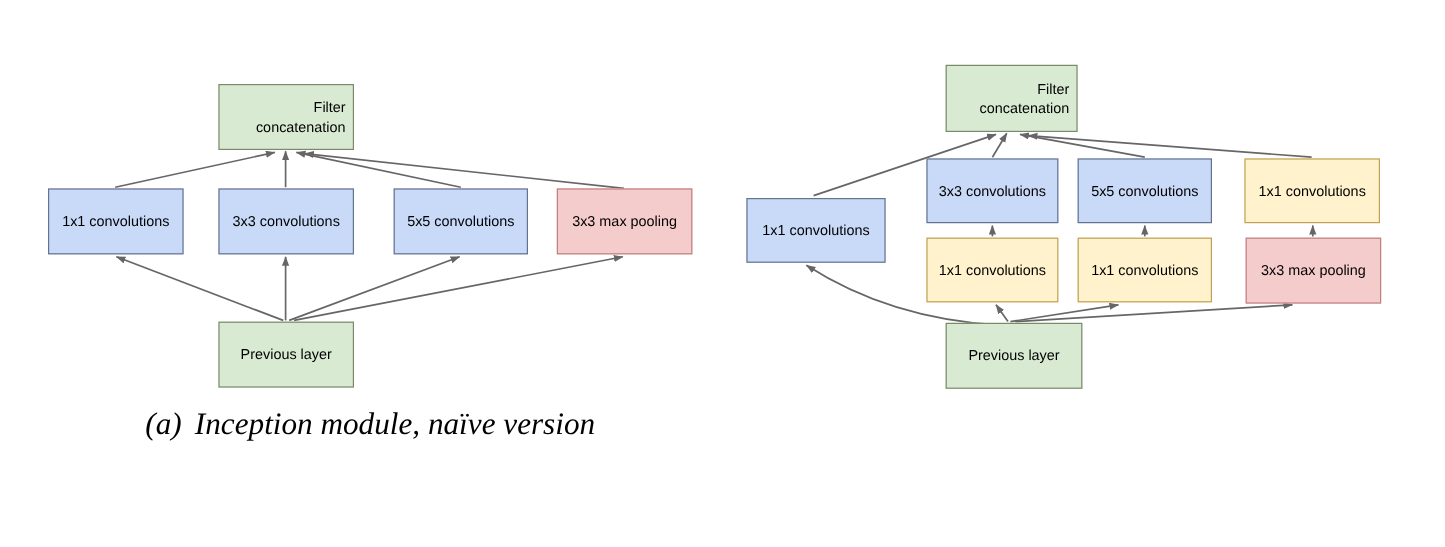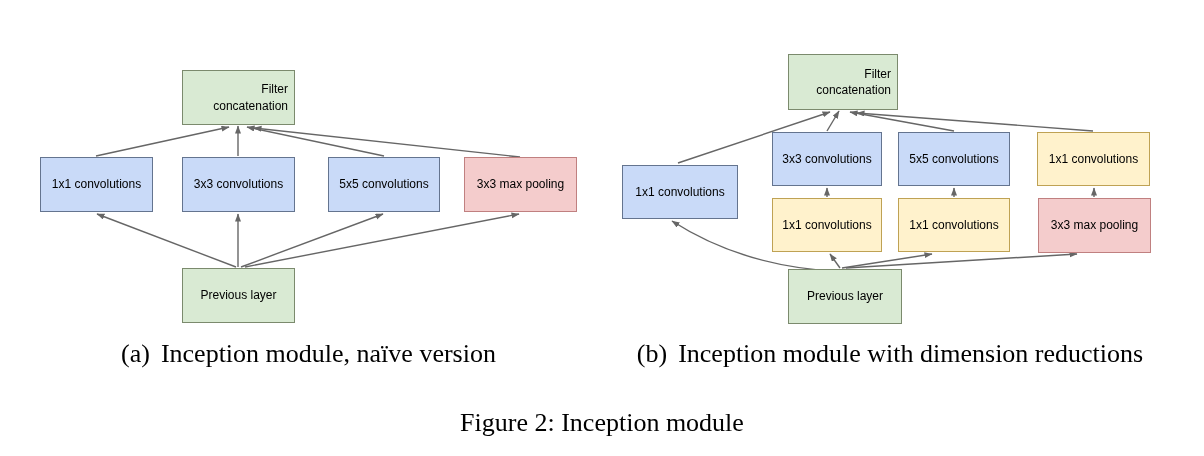--- a/index.html
+++ b/index.html
@@ -12,21 +12,21 @@
     text-align:right;
     font-size:12px;line-height:1.35;color:#000;
     border:1.5px solid #777;
     box-sizing:border-box;
     padding:2px 6px;
   }
   .subcaption{
     position:absolute;
     font-family:"Liberation Serif",serif;
     font-size:26px;color:#000;
-    text-align:center;white-space:nowrap;
+    text-align:center;white-space:nowrap;font-style:italic;
   }
   .cap-num{margin-right:11px;}
   .figcaption{
     position:absolute;left:0;width:1204px;top:408px;
     font-family:"Liberation Serif",serif;
     font-size:26px;color:#000;
     text-align:center;white-space:nowrap;
   }
   #cap-a{left:40px;width:537px;top:339px;}
   #cap-b{left:622px;width:536px;top:339px;}
@@ -114,19 +114,15 @@
       </div>
       <div class="node" style="left: 788px; top: 269px; width: 114px; height: 55px; background: rgb(217, 234, 211); border-color: rgb(123, 138, 109);">
         <span>Previous layer</span>
       </div>
     </div>
 
   <div class="subcaption" id="cap-a">
     <span class="cap-num">(a)</span><span>Inception module, naïve version</span>
   </div>
 
-  <div class="subcaption" id="cap-b">
-    <span class="cap-num">(b)</span><span>Inception module with dimension reductions</span>
-  </div>
 
-  <div class="figcaption">Figure 2: Inception module</div>
 
 </div>
 
 </body></html>

